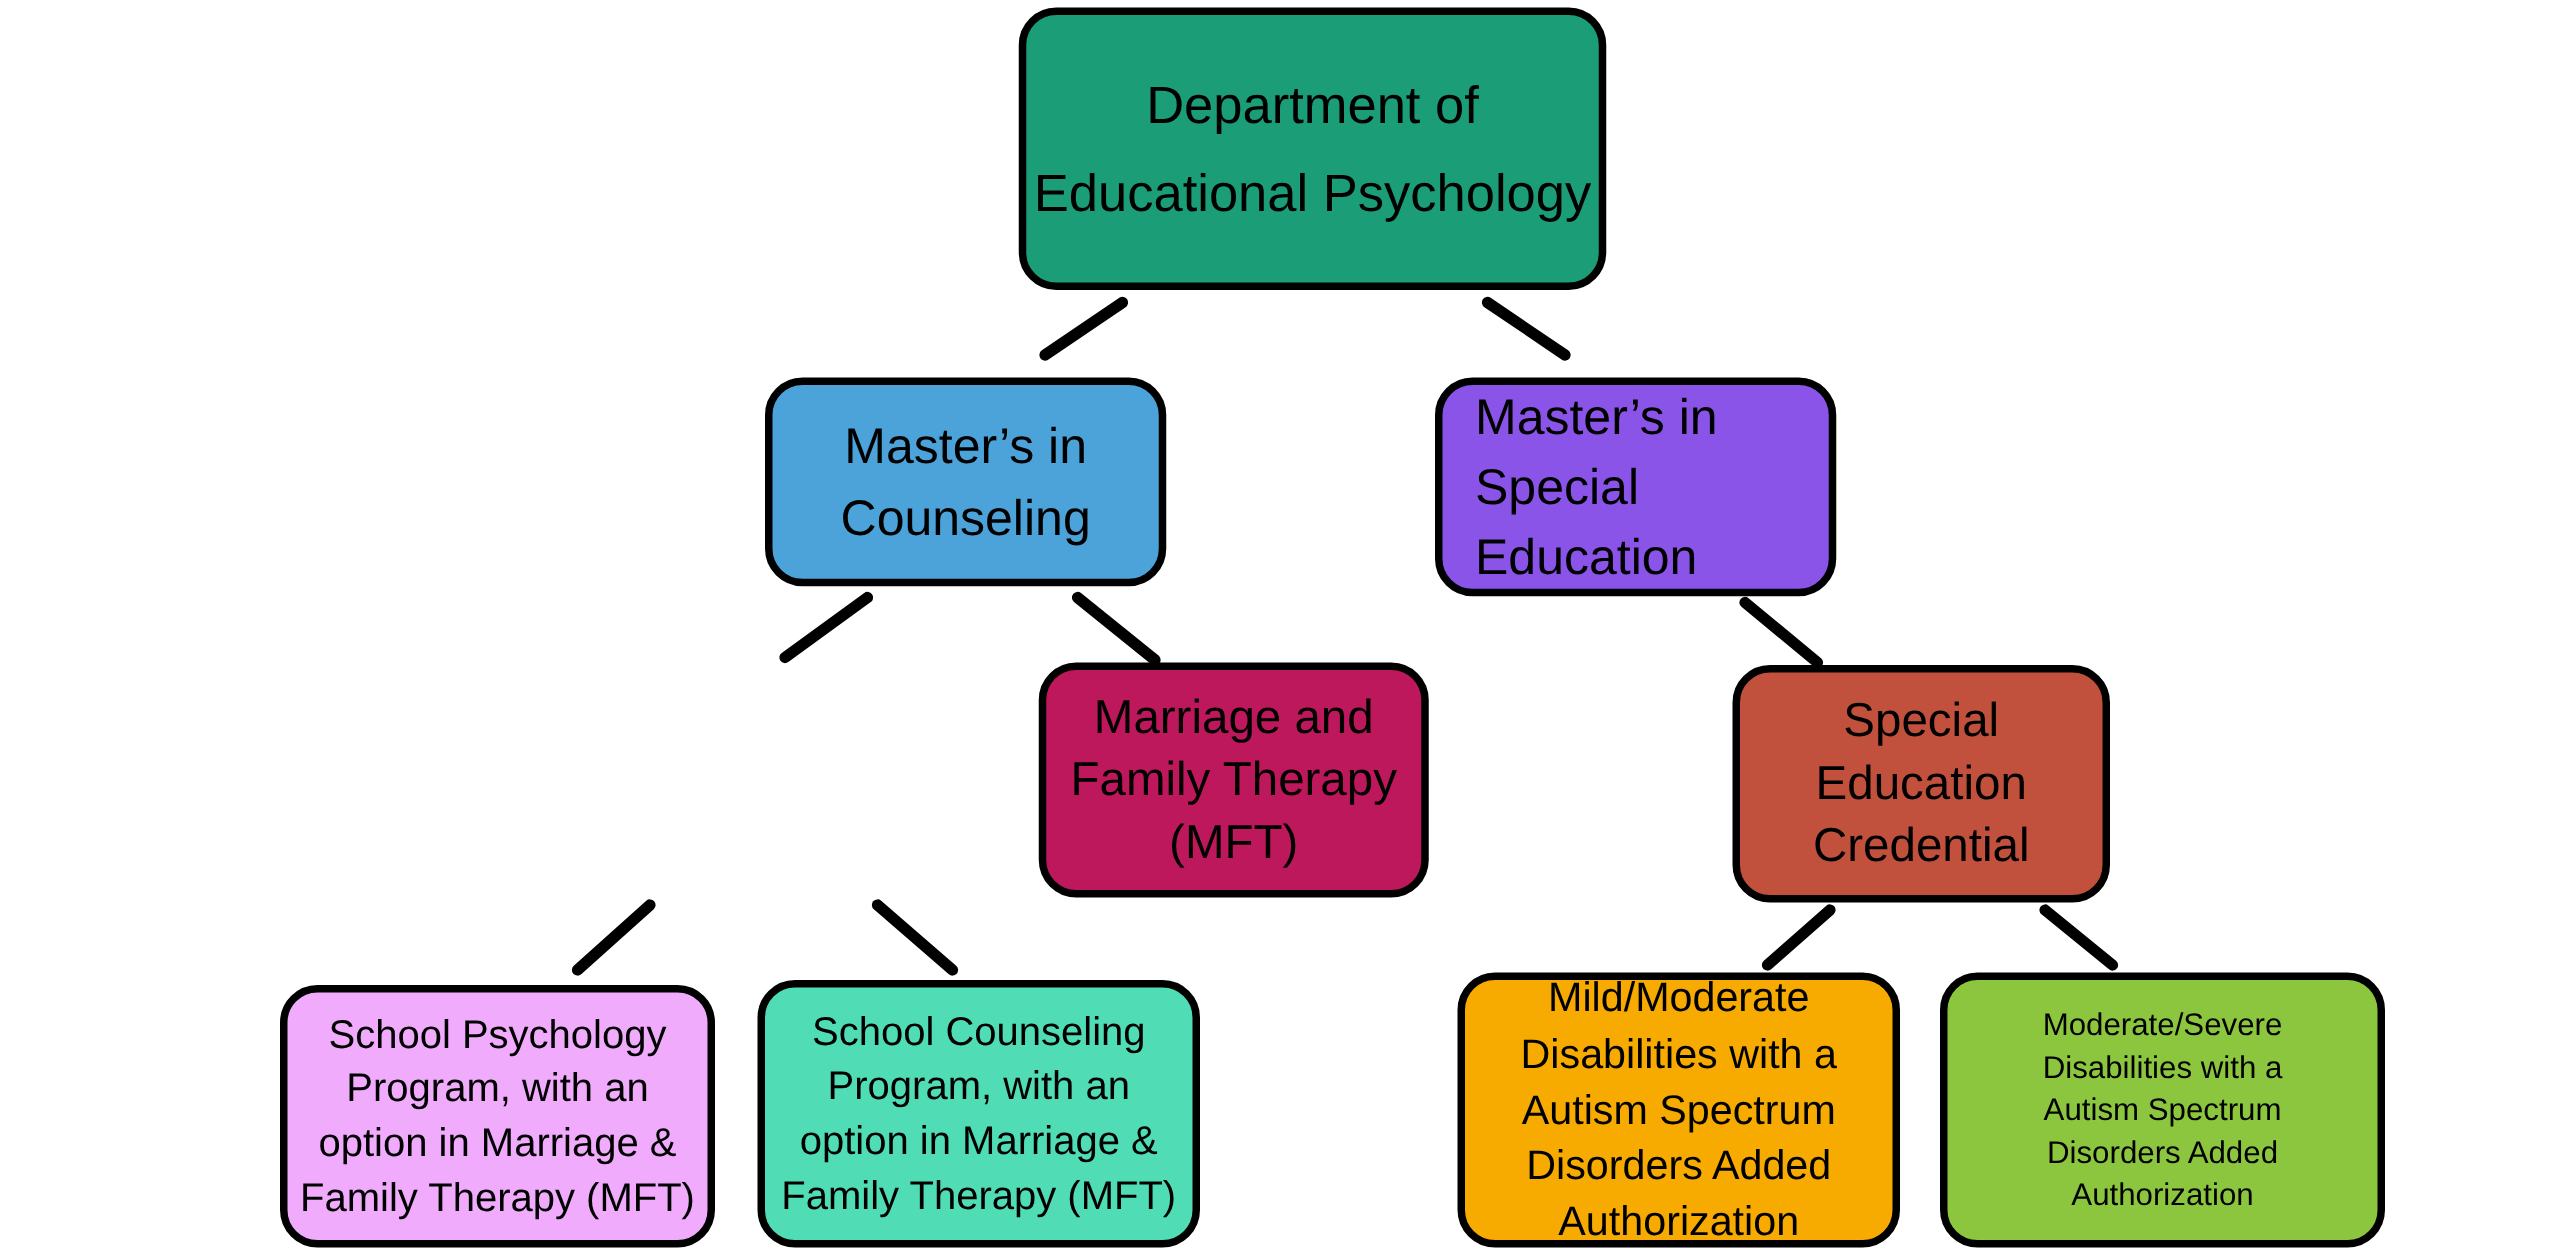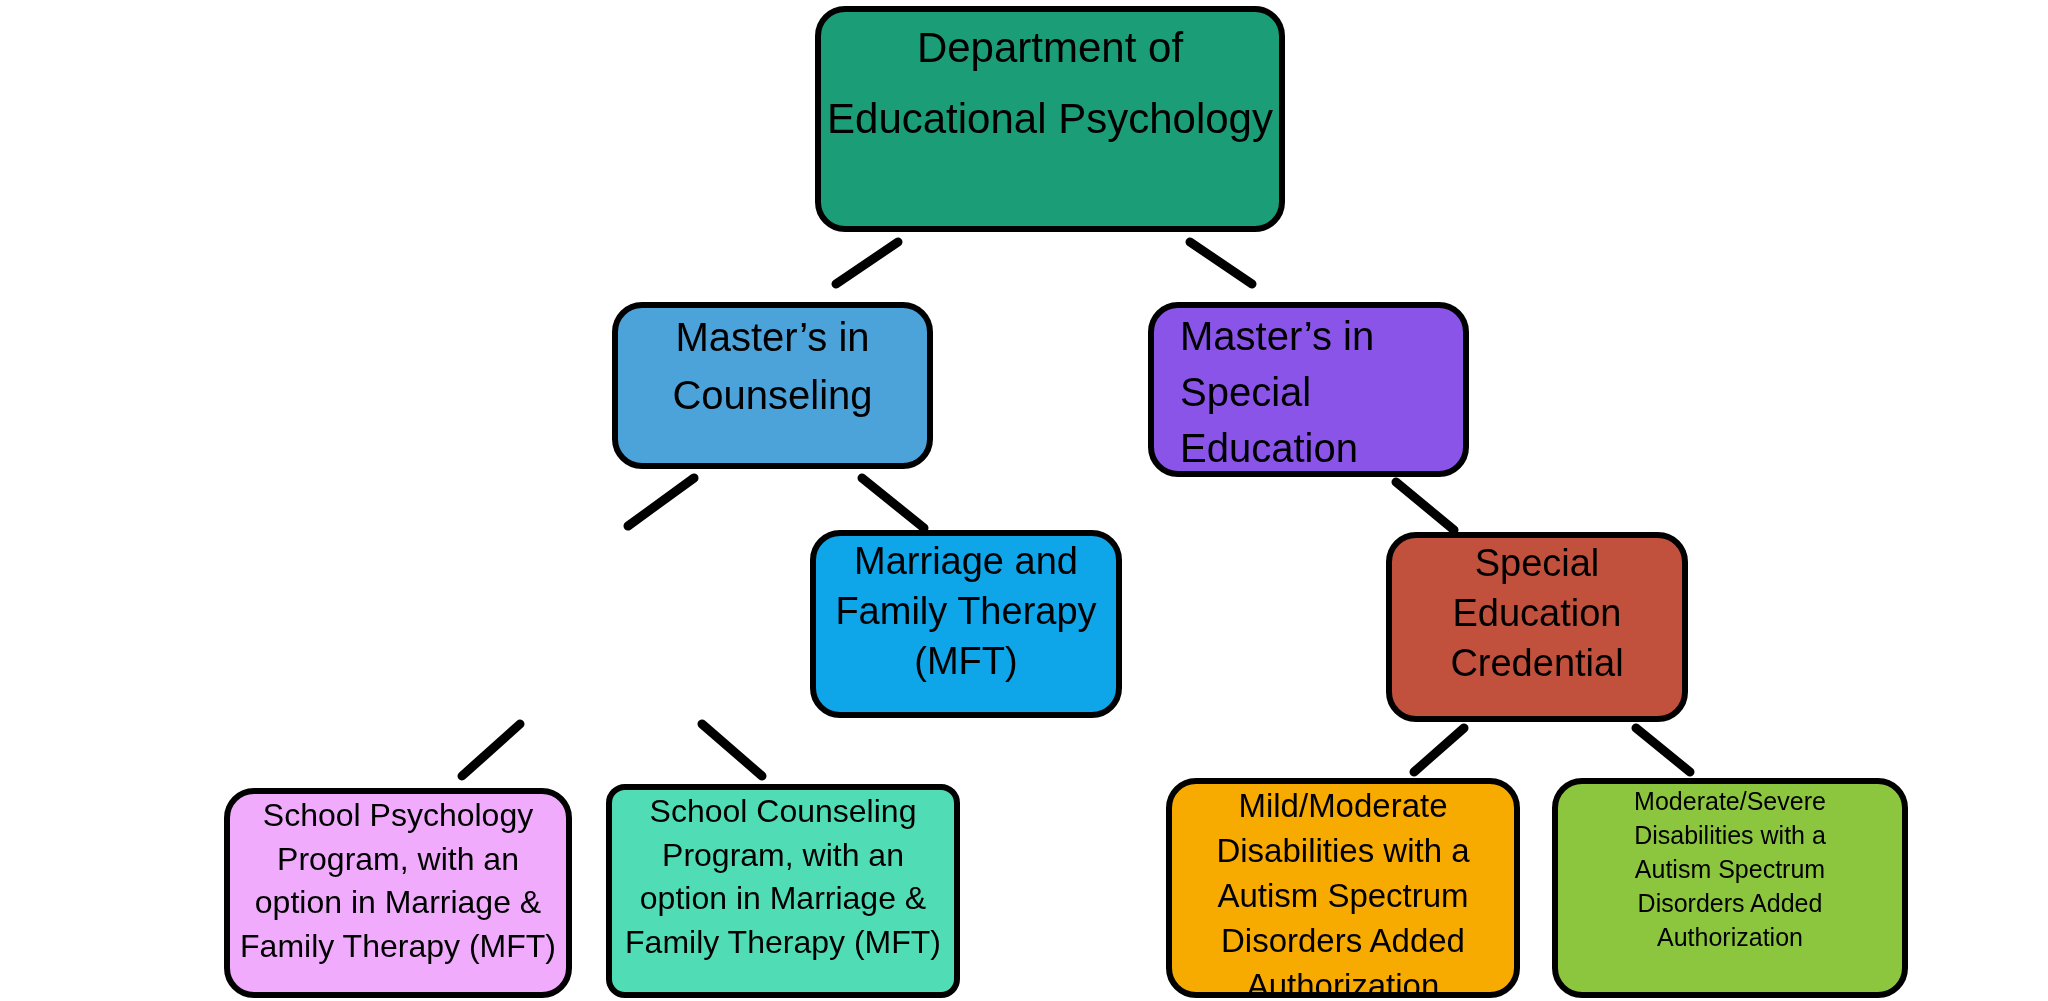--- a/index.html
+++ b/index.html
@@ -22,20 +22,21 @@
     top: 0;
     width: 2048px;
     height: 1001px;
   }
   .node {
     position: absolute;
     box-sizing: border-box;
     border: 6px solid #000000;
     border-radius: 30px;
     display: flex;
+    align-items: center;
     justify-content: center;
   }
   .node .label {
     width: 100%;
     text-align: center;
     white-space: pre-line;
   }
   .n-department        { left: 815px;  top: 6px;   width: 470px; height: 226px; font-size: 42px; line-height: 1.7; }
   .n-counseling        { left: 612px;  top: 302px; width: 321px; height: 167px; font-size: 40px; line-height: 1.45; }
   .n-special_education { left: 1148px; top: 302px; width: 321px; height: 175px; font-size: 40px; line-height: 1.4; }
@@ -75,40 +76,40 @@
 Counseling</span>
   </div>
 
   <div class="node n-special_education" style="background-color: rgb(138, 84, 232);">
     <span class="label">Master’s in
 Special
 Education</span>
   </div>
 
 
-  <div class="node n-mft" style="background-color: #0ea5e9;">
+  <div class="node n-mft" style="background-color: #be185d; margin-left: 21px;">
     <span class="label">Marriage and
 Family Therapy
 (MFT)</span>
   </div>
 
   <div class="node n-sped_credential" style="background-color: rgb(193, 80, 60);">
     <span class="label">Special
 Education
 Credential</span>
   </div>
 
   <div class="node n-school_psychology" style="background-color: #f0abfc;">
     <span class="label">School Psychology
 Program, with an
 option in Marriage &amp;
 Family Therapy (MFT)</span>
   </div>
 
-  <div class="node n-school_counseling" style="background-color: rgb(80, 221, 182); border-radius: 19px;">
+  <div class="node n-school_counseling" style="background-color: rgb(80, 221, 182);">
     <span class="label">School Counseling
 Program, with an
 option in Marriage &amp;
 Family Therapy (MFT)</span>
   </div>
 
   <div class="node n-mild_moderate" style="background-color: rgb(247, 171, 0);">
     <span class="label">Mild/Moderate
 Disabilities with a
 Autism Spectrum

